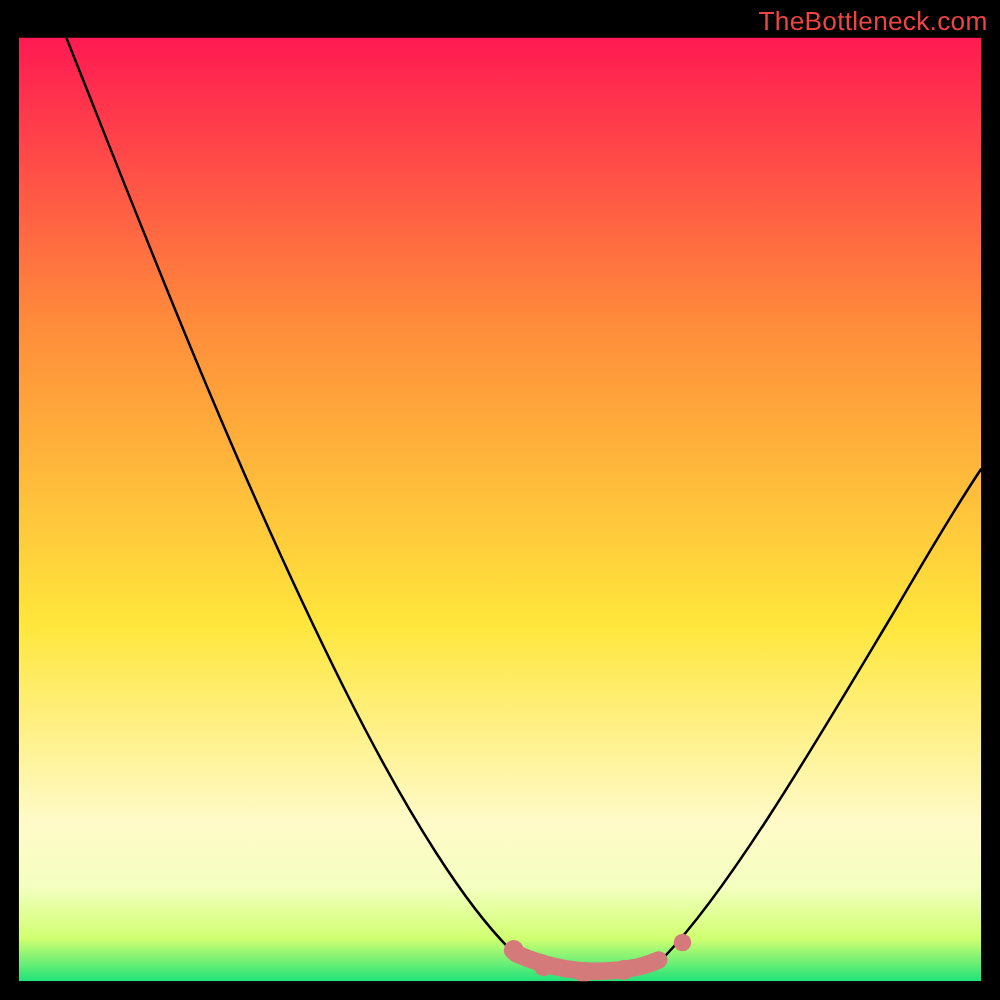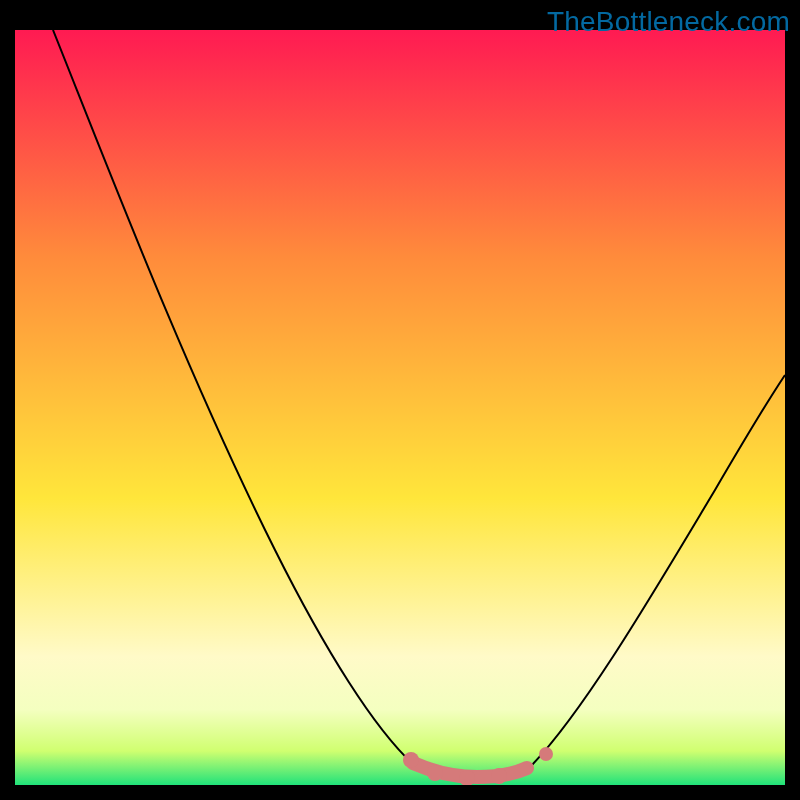--- a/index.html
+++ b/index.html
@@ -14,22 +14,22 @@
   .stage {
     position: relative;
     width: 800px;
     height: 800px;
     background: #000;
   }
   .attribution {
     position: absolute;
     top: 6px;
     right: 10px;
-    color: #0369a1;
-    font-size: 28px;
+    color: #ef4444;
+    font-size: 21px;
     font-weight: 500;
     letter-spacing: 0.2px;
     z-index: 50;
     margin-left: 37px;
   }
   .plot {
     position: absolute;
     left: 15px;
     top: 30px;
     width: 770px;

